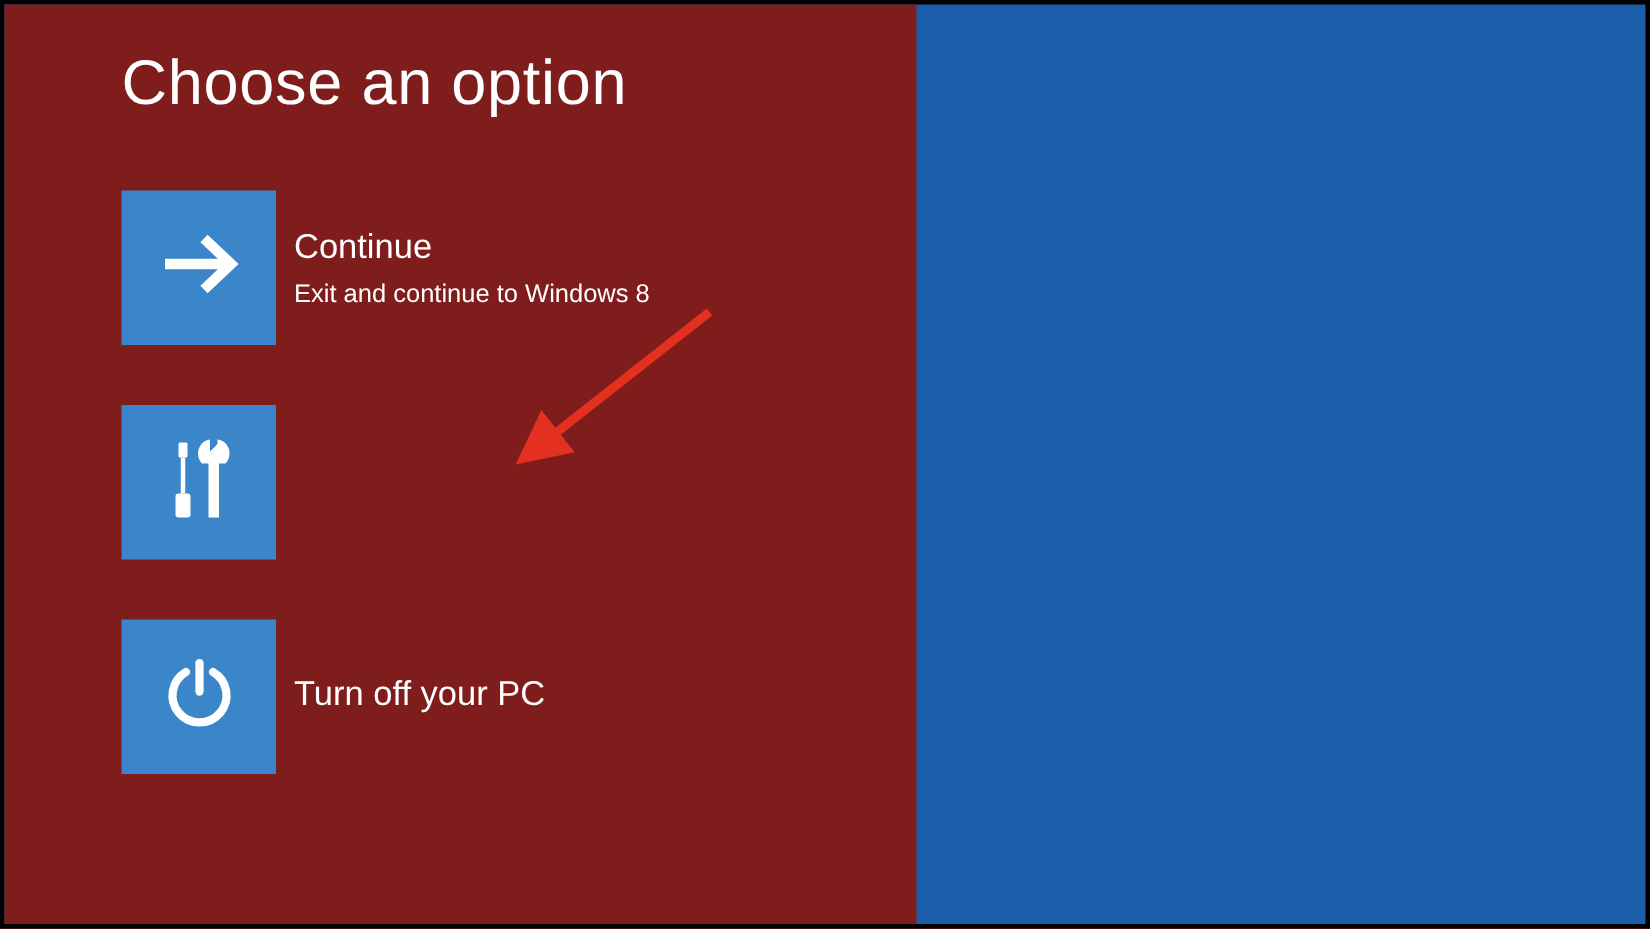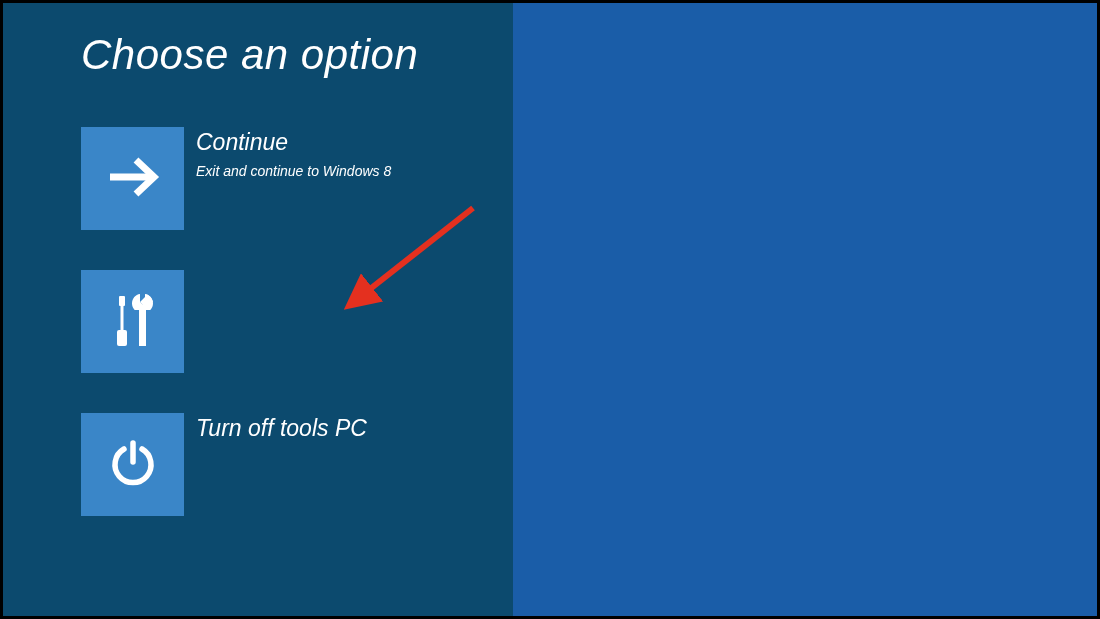--- a/index.html
+++ b/index.html
@@ -20,36 +20,35 @@
       top: 3px;
       left: 3px;
       right: 3px;
       bottom: 3px;
       background: #1a5da8;
     }
     .panel {
       position: absolute;
       top: 0;
       left: 0;
-      width: 510px;
+      width: 608px;
       height: 100%;
-      background: #0c4a6e;
+      background: #7f1d1d;
       padding: 28px 0 0 78px;
-      font-style: italic;
     }
     .page-title {
       color: #fff;
       font-size: 42px;
       font-weight: 300;
       letter-spacing: 0.5px;
       margin-bottom: 48px;
     }
     .option {
       display: flex;
-      align-items: flex-start;
+      align-items: center;
       margin-bottom: 40px;
       cursor: pointer;
       width: 420px;
     }
     .option-tile {
       width: 103px;
       height: 103px;
       background: #3a86c8;
       display: flex;
       align-items: center;
@@ -61,21 +60,21 @@
       padding-top: 2px;
     }
     .option-title {
       color: #fff;
       font-size: 23px;
       font-weight: 300;
       margin-bottom: 6px;
     }
     .option-desc {
       color: #fff;
-      font-size: 14px;
+      font-size: 17px;
       font-weight: 300;
       line-height: 1.4;
       max-width: 240px;
     }
     .arrow-annotation {
       position: absolute;
       left: 340px;
       top: 195px;
       pointer-events: none;
     }
@@ -133,21 +132,21 @@
         <span>
           <svg width="52" height="52" viewBox="0 0 52 52">
             <g fill="none" stroke="#fff" stroke-width="5.5" stroke-linecap="round">
               <path d="M 17 12 A 18 18 0 1 0 35 12"></path>
               <line x1="26" y1="6" x2="26" y2="25"></line>
             </g>
           </svg>
         </span>
       </div>
       <div class="option-text">
-        <div class="option-title">Turn off tools PC</div>
+        <div class="option-title">Turn off your PC</div>
         <div class="option-desc"></div>
       </div>
     </div>
   </div>
 
   <div class="arrow-annotation">
     <svg width="150" height="120" viewBox="0 0 150 120">
       <defs>
         <marker id="ahead" markerWidth="6" markerHeight="6" refX="1.5" refY="3" orient="auto">
           <polygon points="0,0 6,3 0,6" fill="#e4301f"></polygon>

